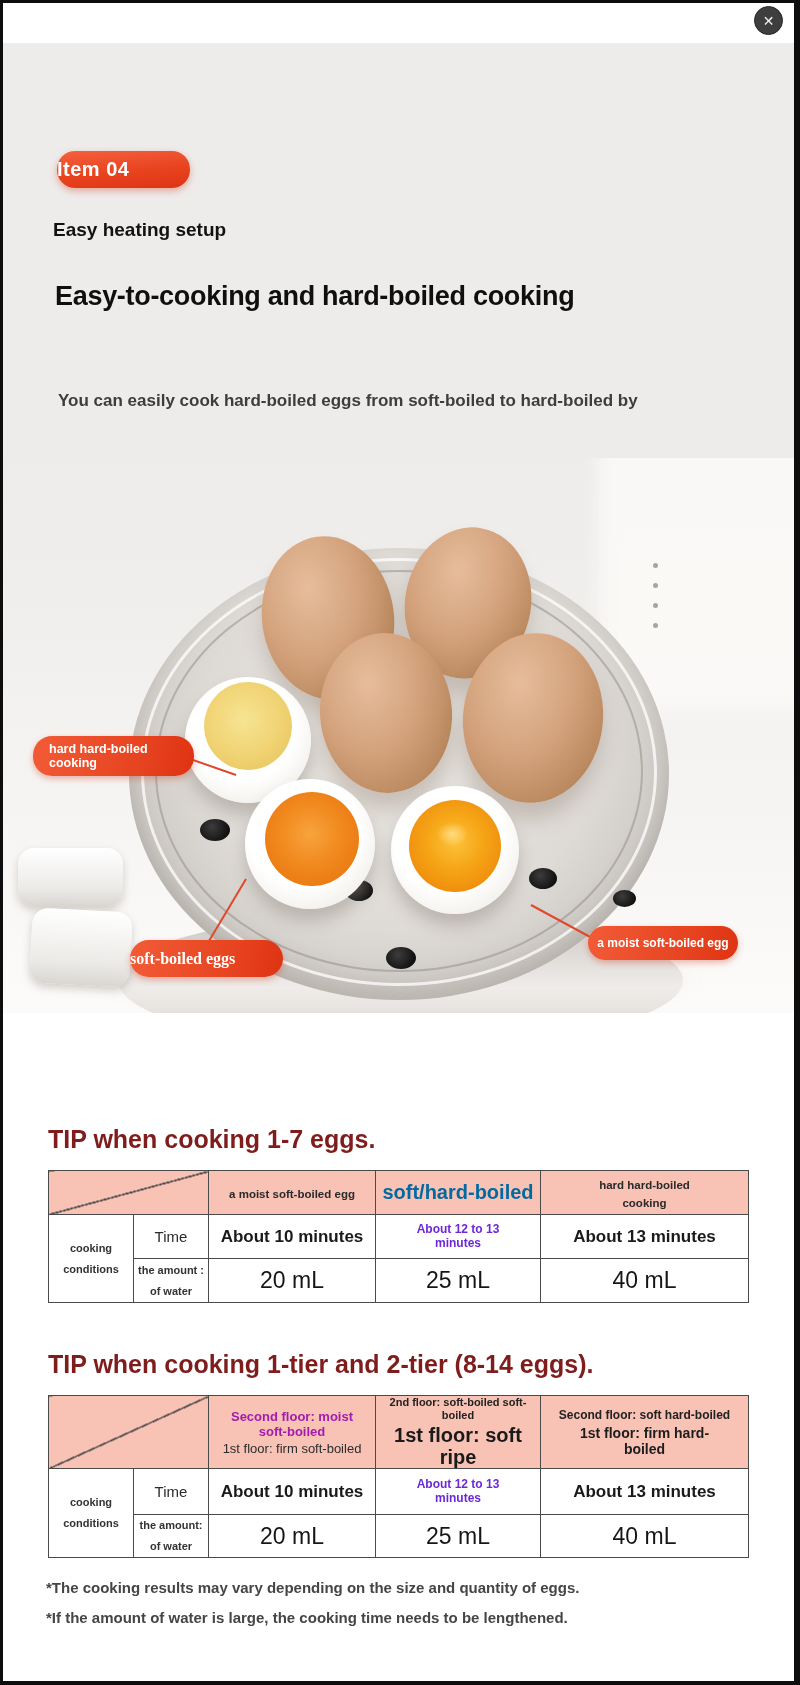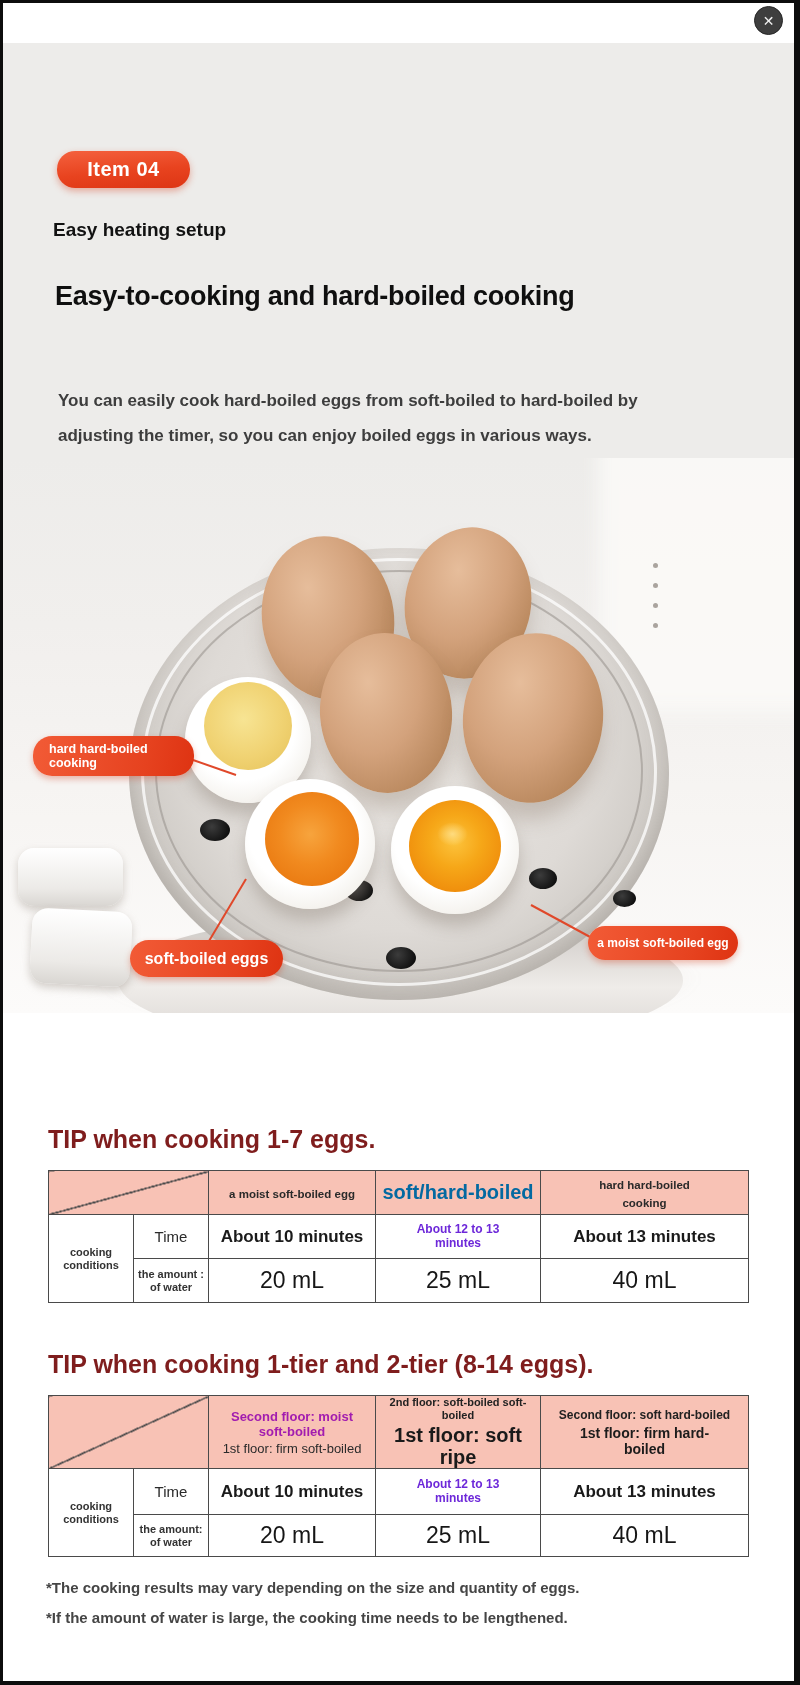--- a/index.html
+++ b/index.html
@@ -19,21 +19,21 @@
     font-size:14px;line-height:1;cursor:pointer;padding:0;
   }
 
   
   .gray-section{position:absolute;left:0;top:40px;width:791px;height:970px;background:#edecea;overflow:hidden;}
   .badge{
     position:absolute;left:54px;top:108px;width:133px;height:37px;border-radius:18px;
     background:linear-gradient(175deg,#f4613e 0%,#e8431f 55%,#dd3514 100%);
     box-shadow:0 3px 7px rgba(215,65,35,.4);
     color:#fff;font-size:20px;font-weight:700;letter-spacing:.5px;
-    display:flex;align-items:center;justify-content:center;
+    display:flex;align-items:center;
   }
   .h1{position:absolute;left:50px;top:176px;font-size:19px;font-weight:700;color:#121212;}
   .h2{position:absolute;left:52px;top:238px;font-size:27px;font-weight:700;color:#0f0f0f;letter-spacing:-.3px;}
   .intro{position:absolute;left:55px;top:340px;width:660px;font-size:17px;font-weight:600;color:#3d3d3d;line-height:35px;}
   .intro span{display:block;}
 
   
   .scene{position:absolute;left:0;top:415px;width:791px;height:555px;overflow:hidden;
     background:linear-gradient(180deg,#edecea 0%,#f1efed 30%,#f7f5f3 65%,#fcfbfa 100%);}
   .appliance{position:absolute;left:595px;top:-55px;width:270px;height:310px;background:rgba(250,249,247,.95);
@@ -65,37 +65,37 @@
   .handle{position:absolute;border-radius:16px;background:linear-gradient(180deg,#ffffff,#eceae7 70%,#d9d6d2);
     box-shadow:0 4px 9px rgba(150,140,130,.4);}
   .pointer-svg{position:absolute;left:0;top:0;width:791px;height:555px;}
   .pill{
     position:absolute;color:#fff;border-radius:19px;
     background:linear-gradient(100deg,#f25b36 0%,#e6421f 70%,#de3312 100%);
     box-shadow:0 3px 6px rgba(210,60,30,.35);
     display:flex;flex-direction:column;justify-content:center;
   }
   .pill-hard{left:30px;top:278px;width:145px;height:40px;padding-left:16px;font-size:12.5px;font-weight:700;line-height:14px;text-align:left;}
-  .pill-soft{left:127px;top:482px;width:153px;height:37px;font-size:16px;font-weight:700;text-align:center;}
+  .pill-soft{left:127px;top:482px;width:153px;height:37px;font-size:16px;font-weight:700;font-family:Liberation Serif, serif;}
   .pill-moist{left:585px;top:468px;width:150px;height:34px;font-size:12px;font-weight:700;text-align:center;}
 
   
   .tip-heading{position:absolute;font-size:25px;font-weight:700;color:#7f1d1d;}
   .tip1-h{left:45px;top:1122px;}
   .tip2-h{left:45px;top:1347px;}
   table.spec{position:absolute;left:45px;border-collapse:collapse;table-layout:fixed;width:700px;background:#fff;}
   table.t1{top:1167px;}
   table.t2{top:1392px;}
   table.spec td{border:1.5px solid #4a4a4a;text-align:center;vertical-align:middle;padding:0;}
   td.hdr{background:#f8c2b5;}
   td.diag{background-color:#f8c2b5;
     background-image:linear-gradient(to bottom right,rgba(0,0,0,0) calc(50% - .8px),#4a4a4a calc(50% - .8px),#4a4a4a calc(50% + .8px),rgba(0,0,0,0) calc(50% + .8px));}
   .hdr-sm{font-size:11.5px;font-weight:700;color:#2a2a2a;line-height:14px;display:inline-block;max-width:130px;}
   .hdr-lg{font-size:20px;font-weight:700;color:#0369a1;}
-  .lbl{font-size:11px;font-weight:600;color:#333;line-height:13px;display:block;}
+  .lbl{font-size:11px;font-weight:600;color:#333;line-height:21px;display:block;}
   .time-lbl{font-size:15px;color:#2b2b2b;}
   .val-b{font-size:17px;font-weight:700;color:#1a1a1a;}
   .val-sm{font-size:12px;font-weight:700;color:#6d28d9;line-height:14px;display:inline-block;max-width:110px;}
   .val-ml{font-size:23px;font-weight:400;color:#161616;}
   .l1b13{font-size:13px;font-weight:700;color:#a21caf;line-height:15px;display:block;max-width:150px;margin:0 auto;}
   .l2n13{font-size:13px;font-weight:500;color:#2b2b2b;line-height:15px;display:block;max-width:140px;margin:2px auto 0;}
   .l1b11{font-size:11px;font-weight:700;color:#222;line-height:13px;display:block;max-width:140px;margin:0 auto;}
   .l2b20{font-size:20px;font-weight:700;color:#1a1a1a;line-height:22px;display:block;margin-top:2px;}
   .l1b12{font-size:12px;font-weight:700;color:#222;line-height:14px;display:block;max-width:190px;margin:0 auto;}
   .l2b14{font-size:14px;font-weight:700;color:#1c1c1c;line-height:16px;display:block;max-width:150px;margin:3px auto 0;}
@@ -115,21 +115,20 @@
   </div>
 
   <div class="gray-section">
     <div class="badge">
       <span>Item 04</span>
     </div>
     <div class="h1">Easy heating setup</div>
     <div class="h2">Easy-to-cooking and hard-boiled cooking</div>
     <div class="intro">
       <span>You can easily cook hard-boiled eggs from soft-boiled to hard-boiled by</span>
-      <span>adjusting the timer, so you can enjoy boiled eggs in various ways.</span>
     </div>
 
     <div class="scene">
       <div class="appliance"></div>
       <div class="vent" style="left:650px;top:105px;"></div>
       <div class="vent" style="left:650px;top:125px;"></div>
       <div class="vent" style="left:650px;top:145px;"></div>
       <div class="vent" style="left:650px;top:165px;"></div>
 
       <div class="pot-shadow"></div>

